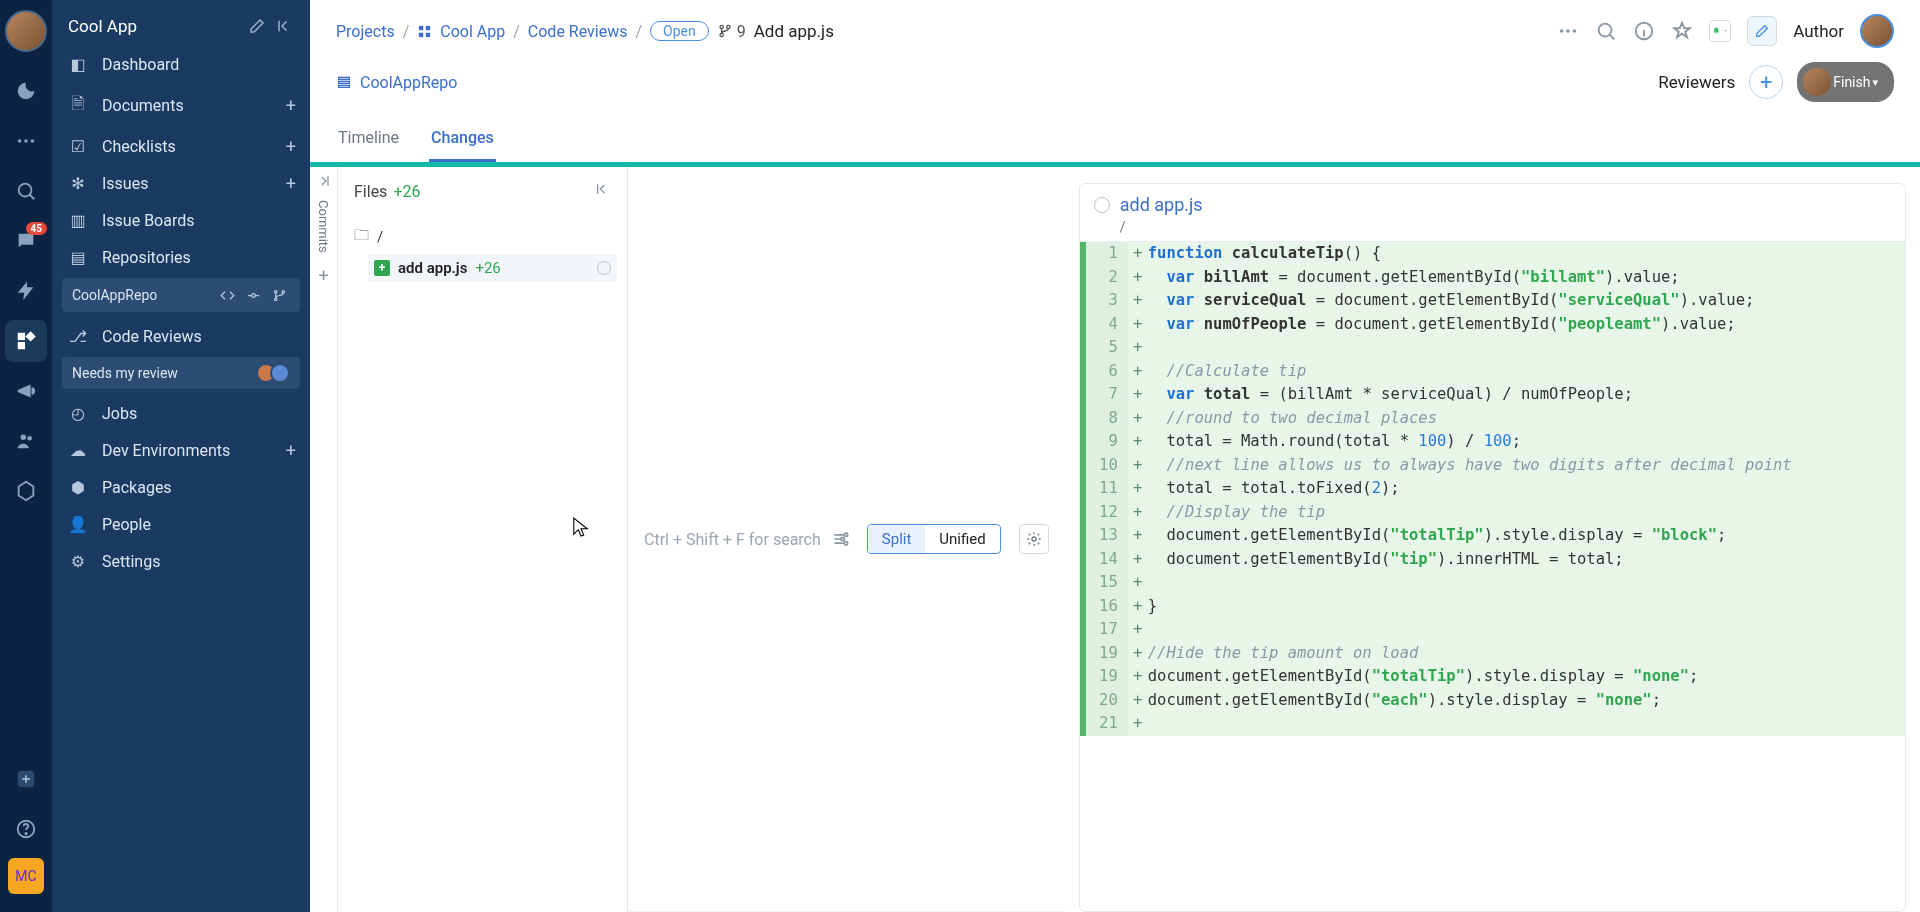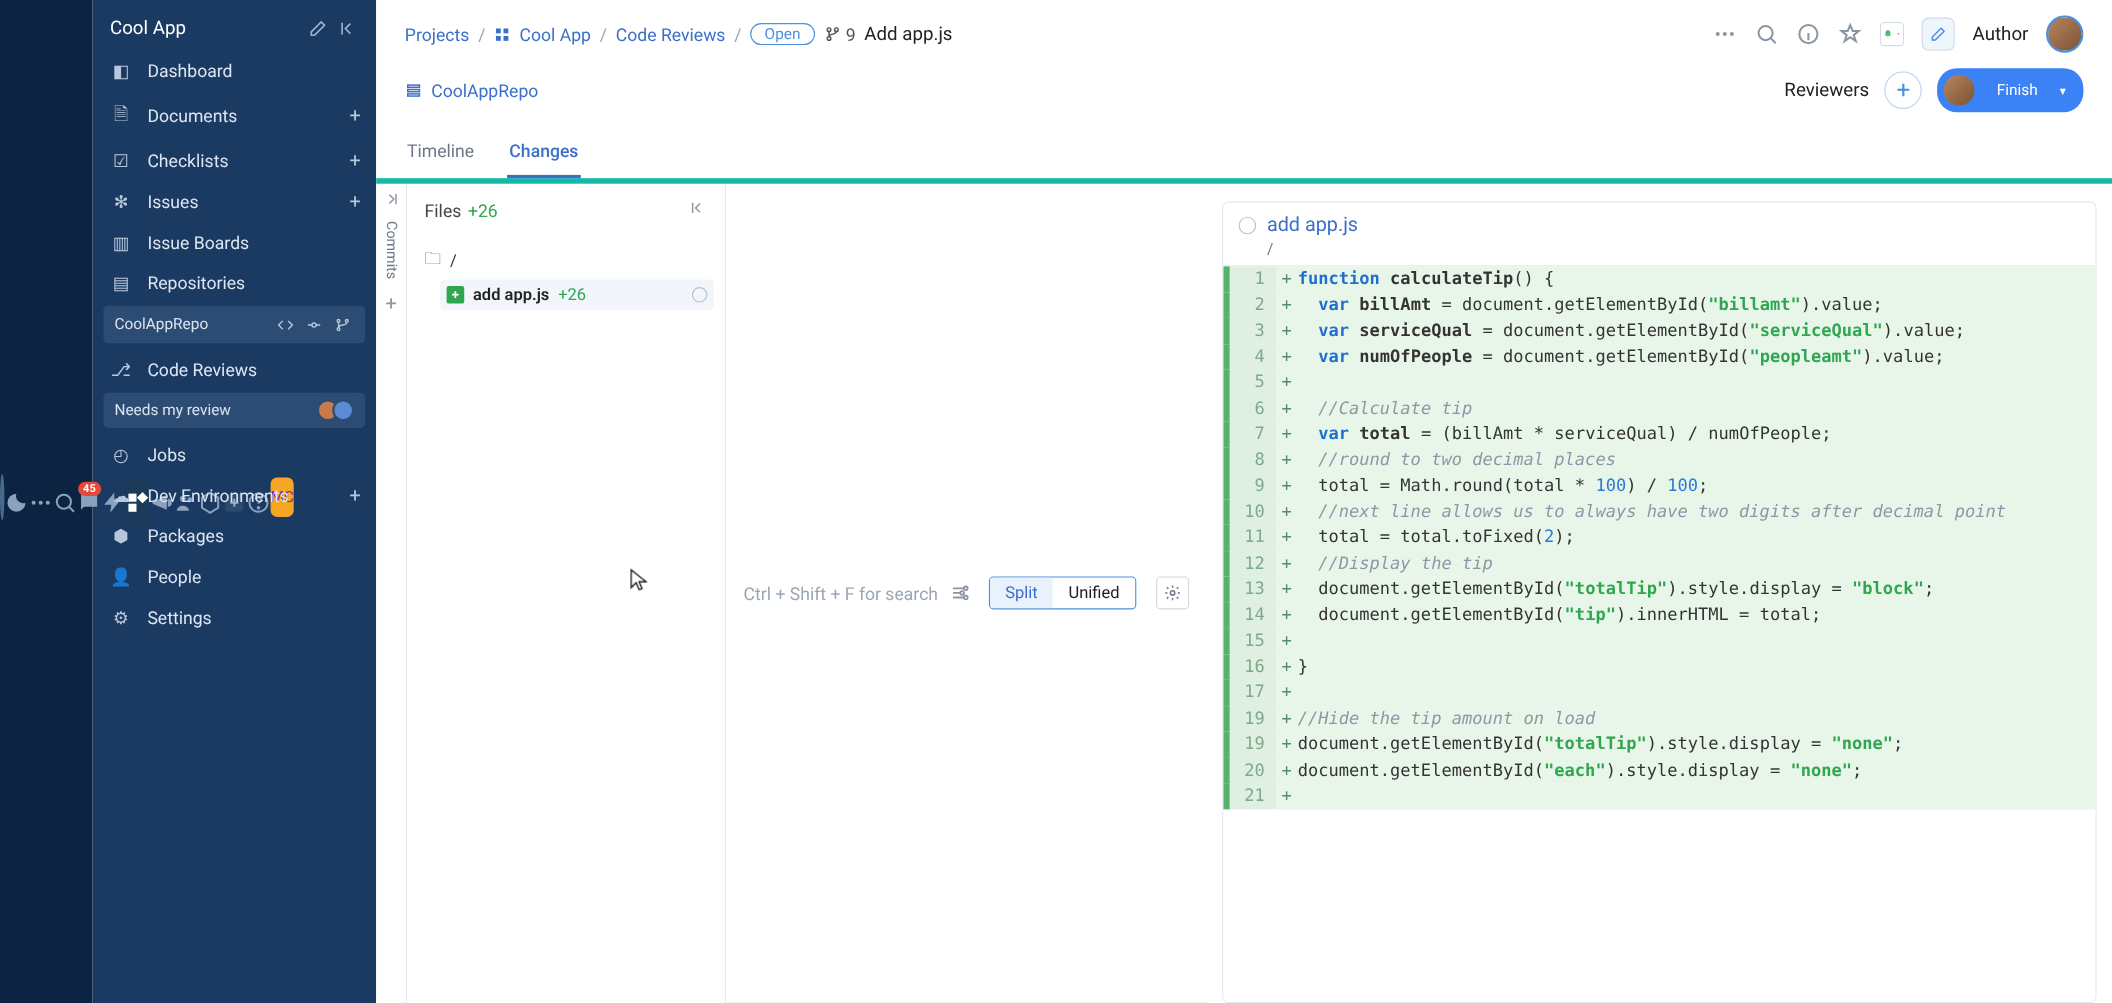--- a/index.html
+++ b/index.html
@@ -1,20 +1,20 @@
 <!DOCTYPE html>
 <html><head>
 <meta charset="utf-8">
 <style>
   * { box-sizing: border-box; margin: 0; padding: 0; }
   html, body { width: 1920px; height: 912px; font-family: -apple-system, BlinkMacSystemFont, "Segoe UI", Roboto, sans-serif; font-size: 14px; color: #333; overflow: hidden; background:#fff;}
   body { display: flex; }
 
   
-  .rail { width: 84px; background:#0c2442; display:flex; flex-direction:row; align-items:center; padding-top:10px; position:relative;}
+  .rail { width: 52px; background:#0c2442; display:flex; flex-direction:column; align-items:center; padding-top:10px; position:relative;}
   .rail .avatar { width:42px; height:42px; border-radius:50%; background:linear-gradient(135deg,#b8865f,#7a5232); border:2px solid #4a6a8a; margin-bottom:18px;}
   .rail .ricon { width:42px; height:42px; border-radius:8px; display:flex; align-items:center; justify-content:center; margin-bottom:8px; color:#8aa2bd; cursor:pointer; position:relative;}
   .rail .ricon.active { background:#1c3a5a; color:#fff;}
   .rail .ricon svg { width:22px; height:22px; }
   .rail .badge { position:absolute; top:2px; right:0; background:#e5493a; color:#fff; font-size:10px; font-weight:700; border-radius:8px; padding:1px 5px;}
   .rail-spacer { flex:1;}
   .rail .mc { width:36px; height:36px; border-radius:6px; background:#f5a623; color:#6d28d9; font-weight:400; display:flex; align-items:center; justify-content:center; margin-bottom:18px;}
 
   
   .sidebar { width:258px; background:#1b3a61; color:#dce6f2; display:flex; flex-direction:column; padding-top:6px; overflow:hidden;}
@@ -53,21 +53,21 @@
   .hdr-actions .hicon.edit-box{width:30px;height:30px;border:1px solid #cfd9e4;border-radius:6px;background:#eef6fd;color:#4a90e2;}
   .author-label{ color:#222; font-size:17px;}
   .author-av{ width:34px;height:34px;border-radius:50%; background:linear-gradient(135deg,#b8865f,#7a5232); border:2px solid #4a90e2;}
 
   .hdr2{ padding:14px 26px 0 26px; display:flex; align-items:center;}
   .repo{ display:flex; align-items:center; gap:8px; color:#3b6fca; font-size:16px;}
   .repo svg{width:16px;height:16px;}
   .hdr2-spacer{flex:1;}
   .reviewers{ color:#222; font-size:17px; margin-right:14px;}
   .add-rev{ width:34px;height:34px;border:1.5px solid #b9d3f0;border-radius:50%;color:#4a90e2;display:flex;align-items:center;justify-content:center;font-size:22px;cursor:pointer;margin-right:14px;}
-  .finish{ background:#3b82f6; color:#fff; border-radius:18px; padding:6px 16px 6px 6px; display:flex;align-items:center;gap:20px; cursor:pointer;}
+  .finish{ background:#737373; color:#fff; border-radius:18px; padding:6px 16px 6px 6px; display:flex;align-items:center;gap:2px; cursor:pointer;}
   .finish .fav{ width:28px;height:28px;border-radius:50%;background:linear-gradient(135deg,#b8865f,#7a5232);}
   .finish .caret{font-size:11px;}
 
   .tabs{ padding:0 26px; margin-top:18px; display:flex; gap:28px; border-bottom:5px solid #14b8a6;}
   .tab{ padding:8px 2px 12px 2px; font-size:16px; color:#6b7785; cursor:pointer;}
   .tab.active{ color:#3b6fca; border-bottom:3px solid #3b6fca; font-weight:500;}
 
   
   .body{ flex:1; display:flex; overflow:hidden;}
 

